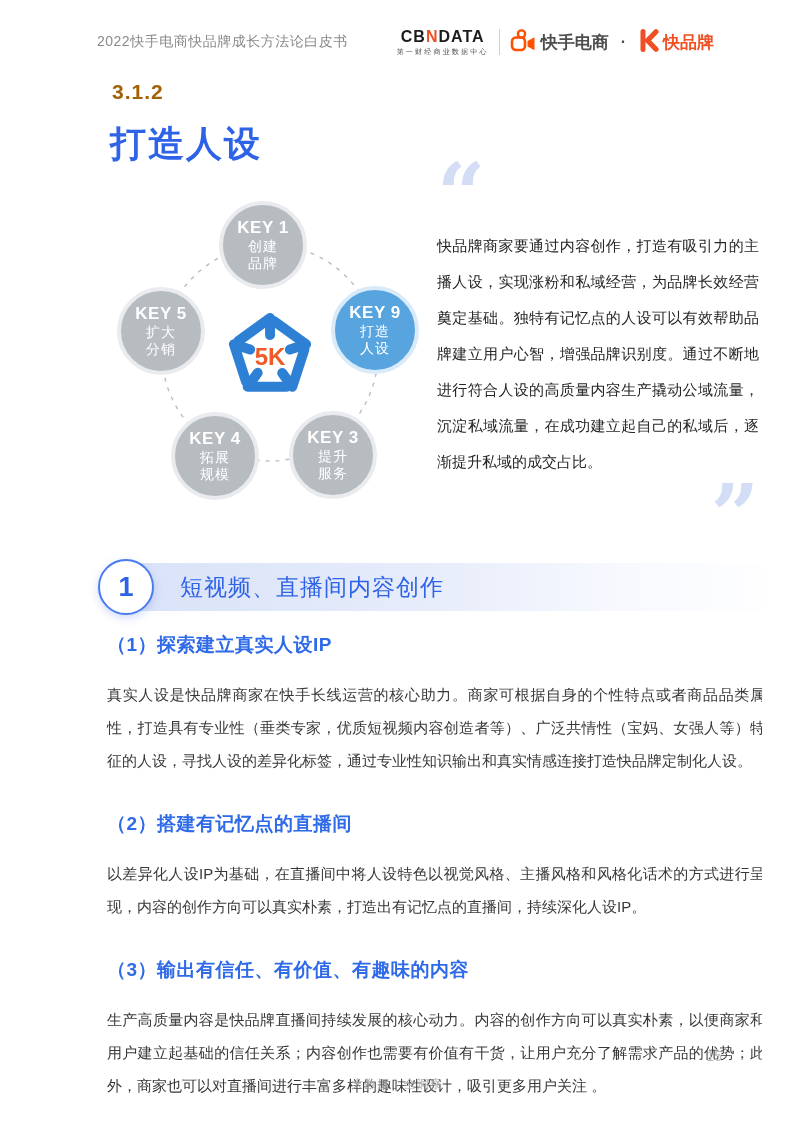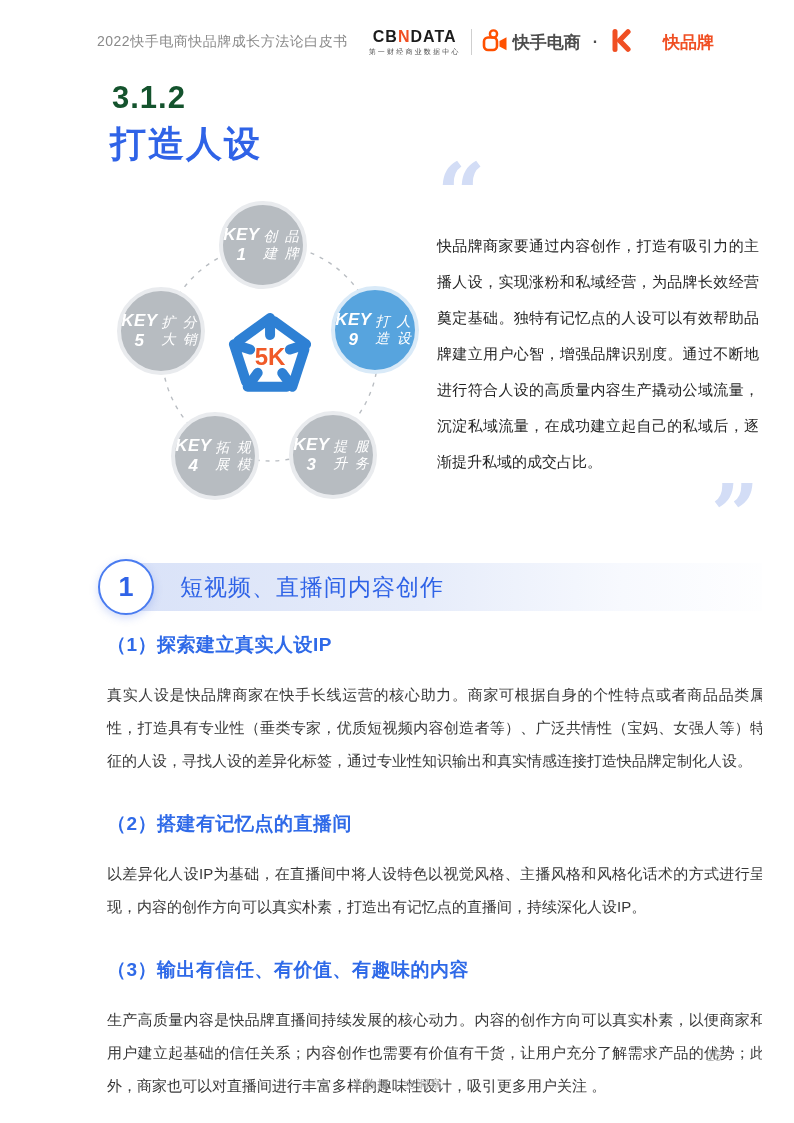--- a/index.html
+++ b/index.html
@@ -16,34 +16,34 @@
   .logos { display:flex; align-items:center; gap:10px; }
   .cbn { display:flex; flex-direction:column; align-items:center; line-height:1;text-align:right; }
   .cbn-main { font-size:16px; font-weight:bold; color:#1c1c1c; letter-spacing:1px; }
   .cbn-main .n-orange { color:#f04f23; }
   .cbn-sub { font-size:7px; color:#4a4a4a; letter-spacing:2.2px; margin-top:3px; }
   .logo-divider { width:1px; height:26px; background:#cfcfcf; }
   .ks { display:flex; align-items:center; gap:5px; }
   .ks-label { font-size:17px; font-weight:bold; color:#4d4d4d; }
   .dot-sep { font-size:16px; font-weight:bold; color:#4d4d4d; margin:0 2px; }
   .kpp { display:flex; align-items:center; gap:4px; }
-  .kpp-label { font-size:17px; font-weight:bold; color:#f04f23;margin-left:28px; }
+  .kpp-label { font-size:17px; font-weight:bold; color:#f04f23; }
 
   
-  .sec-number { position:absolute; left:80px; top:80px; font-size:31px; font-weight:bold; color:#14532d; letter-spacing:1px; }
+  .sec-number { position:absolute; left:80px; top:80px; font-size:21px; font-weight:bold; color:#a16207; letter-spacing:1px; }
   .sec-title  { position:absolute; left:78px; top:120px; font-size:36px; font-weight:bold; color:#2f63e7; letter-spacing:2px; }
 
   
   .diagram { position:absolute; left:70px; top:185px; width:345px; height:335px; }
   .diagram svg.ring { position:absolute; left:0; top:0; }
   .node {
     position:absolute; width:88px; height:88px; border-radius:50%;
     background:#b7bcc1; border:4px solid #e9ebee;
-    display:flex; flex-direction:row; align-items:center; justify-content:center;
-    color:#ffffff; text-align:center;font-style:italic;
+    display:flex; flex-direction:column; align-items:center; justify-content:center;
+    color:#ffffff; text-align:center;
   }
   .node .key { font-size:17px; font-weight:bold; letter-spacing:0.5px; }
   .node .ln { font-size:14px; line-height:17px; letter-spacing:1px; }
   .node.active { background:#57a4de; border-color:#d9eaf8; }
   .pos-1 { left:117px; top:16px; }
   .pos-2 { left:229px; top:101px; }
   .pos-3 { left:187px; top:226px; }
   .pos-4 { left:69px;  top:227px; }
   .pos-5 { left:15px;  top:102px; }
   .pentagon { position:absolute; left:109px; top:112px; }

